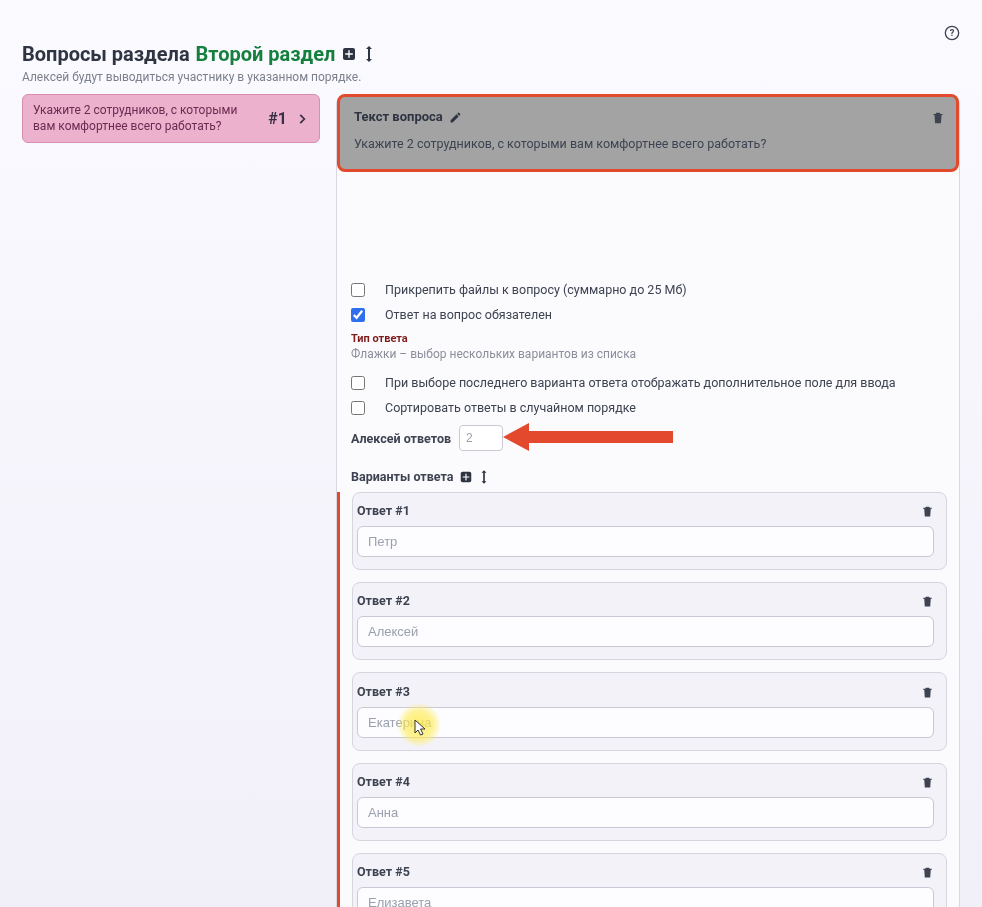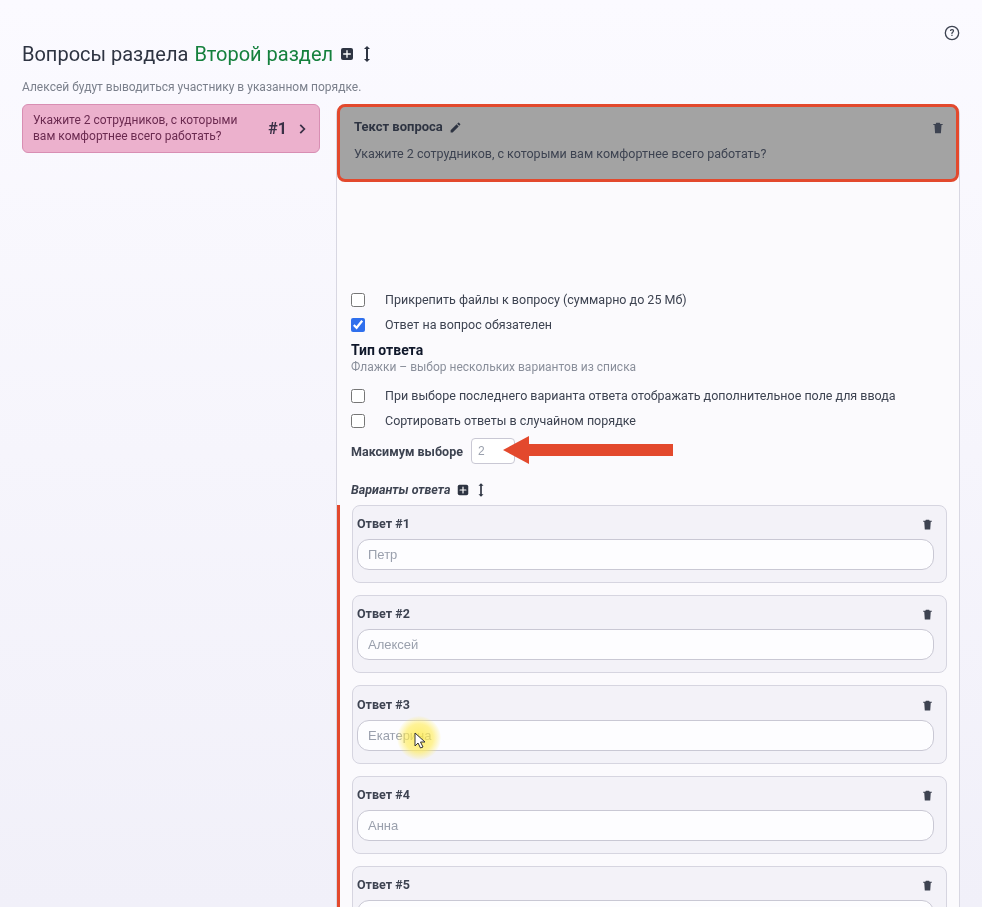--- a/index.html
+++ b/index.html
@@ -17,24 +17,24 @@
     padding: 18px 22px 18px 22px;
   }
   .help-top {
     position: absolute;
     top: 24px; right: 22px;
     color: #3d4351;
     font-weight: 700;
   }
   .page-title {
     font-size: 20px;
-    font-weight: 400;
+    font-weight: 700;
     color: #2e3442;
     margin-top: 24px;
-    margin-bottom: 14px;
+    margin-bottom: 4px;
     display: flex;
     align-items: center;
     gap: 6px;
   }
   .page-title .section-name { color: #15803d; }
   .subtext {
     font-size: 12px;
     color: #7b808c;
     margin-bottom: 10px;
   }
@@ -113,23 +113,23 @@
   .row-check {
     display: flex;
     align-items: center;
     gap: 20px;
     font-size: 12.5px;
     margin-bottom: 10px;
     color: #3d4351;
   }
   .row-check input { accent-color: #2f6fed; width:14px; height:14px; }
   .field-label {
-    font-size: 14px;
-    font-weight: 700;
-    color: #0f172a;
+    font-size: 11px;
+    font-weight: 700;
+    color: #7f1d1d;
     margin-bottom: 2px;
   }
   .field-help {
     font-size: 12px;
     color: #8a8f9b;
     margin-bottom: 14px;
   }
   .max-row {
     display: flex;
     align-items: center;
@@ -155,21 +155,20 @@
     height: 36px;
     pointer-events: none;
   }
   .variants-head {
     display: flex;
     align-items: center;
     gap: 6px;
     font-weight: 700;
     font-size: 12.5px;
     margin-bottom: 8px;
-    font-style: italic;
   }
   .answers-wrap {
     position: relative;
     margin: 0 -14px;
     padding-left: 3px;
   }
   .answers-wrap::before {
     content: "";
     position: absolute;
     left: 0; top: 0; bottom: 0;
@@ -189,21 +188,21 @@
     align-items: center;
     justify-content: space-between;
     font-weight: 700;
     font-size: 12.5px;
     margin-bottom: 8px;
   }
   .ans-input {
     width: 100%;
     padding: 7px 10px;
     border: 1px solid #c9c8d4;
-    border-radius: 12px;
+    border-radius: 6px;
     background: #fdfdff;
     color: #9aa0ad;
     font-size: 13px;
   }
   .ans-trash { cursor:pointer; color:#3d4351; }
   .cursor-spot {
     position: absolute;
     width: 44px; height: 44px;
     border-radius: 50%;
     background: radial-gradient(circle, rgba(255,235,80,0.85) 0%, rgba(255,235,80,0.6) 45%, rgba(255,235,80,0) 72%);
@@ -295,21 +294,21 @@
         <label class="row-check">
           <input type="checkbox" style="">
           <span>При выборе последнего варианта ответа отображать дополнительное поле для ввода</span>
         </label>
         <label class="row-check">
           <input type="checkbox" style="">
           <span>Сортировать ответы в случайном порядке</span>
         </label>
 
         <div class="max-row">
-          <label>Максимум выборе</label>
+          <label>Алексей ответов</label>
           <input class="num-input" type="text" value="2" style="">
           <svg class="arrow-callout" viewBox="0 0 170 36">
             <defs></defs>
             <polygon points="0,18 26,4 26,12 170,12 170,24 26,24 26,32" fill="#e3492d"></polygon>
           </svg>
         </div>
 
         <div class="variants-head">
           <span>Варианты ответа</span>
           <span class="plus-btn">

